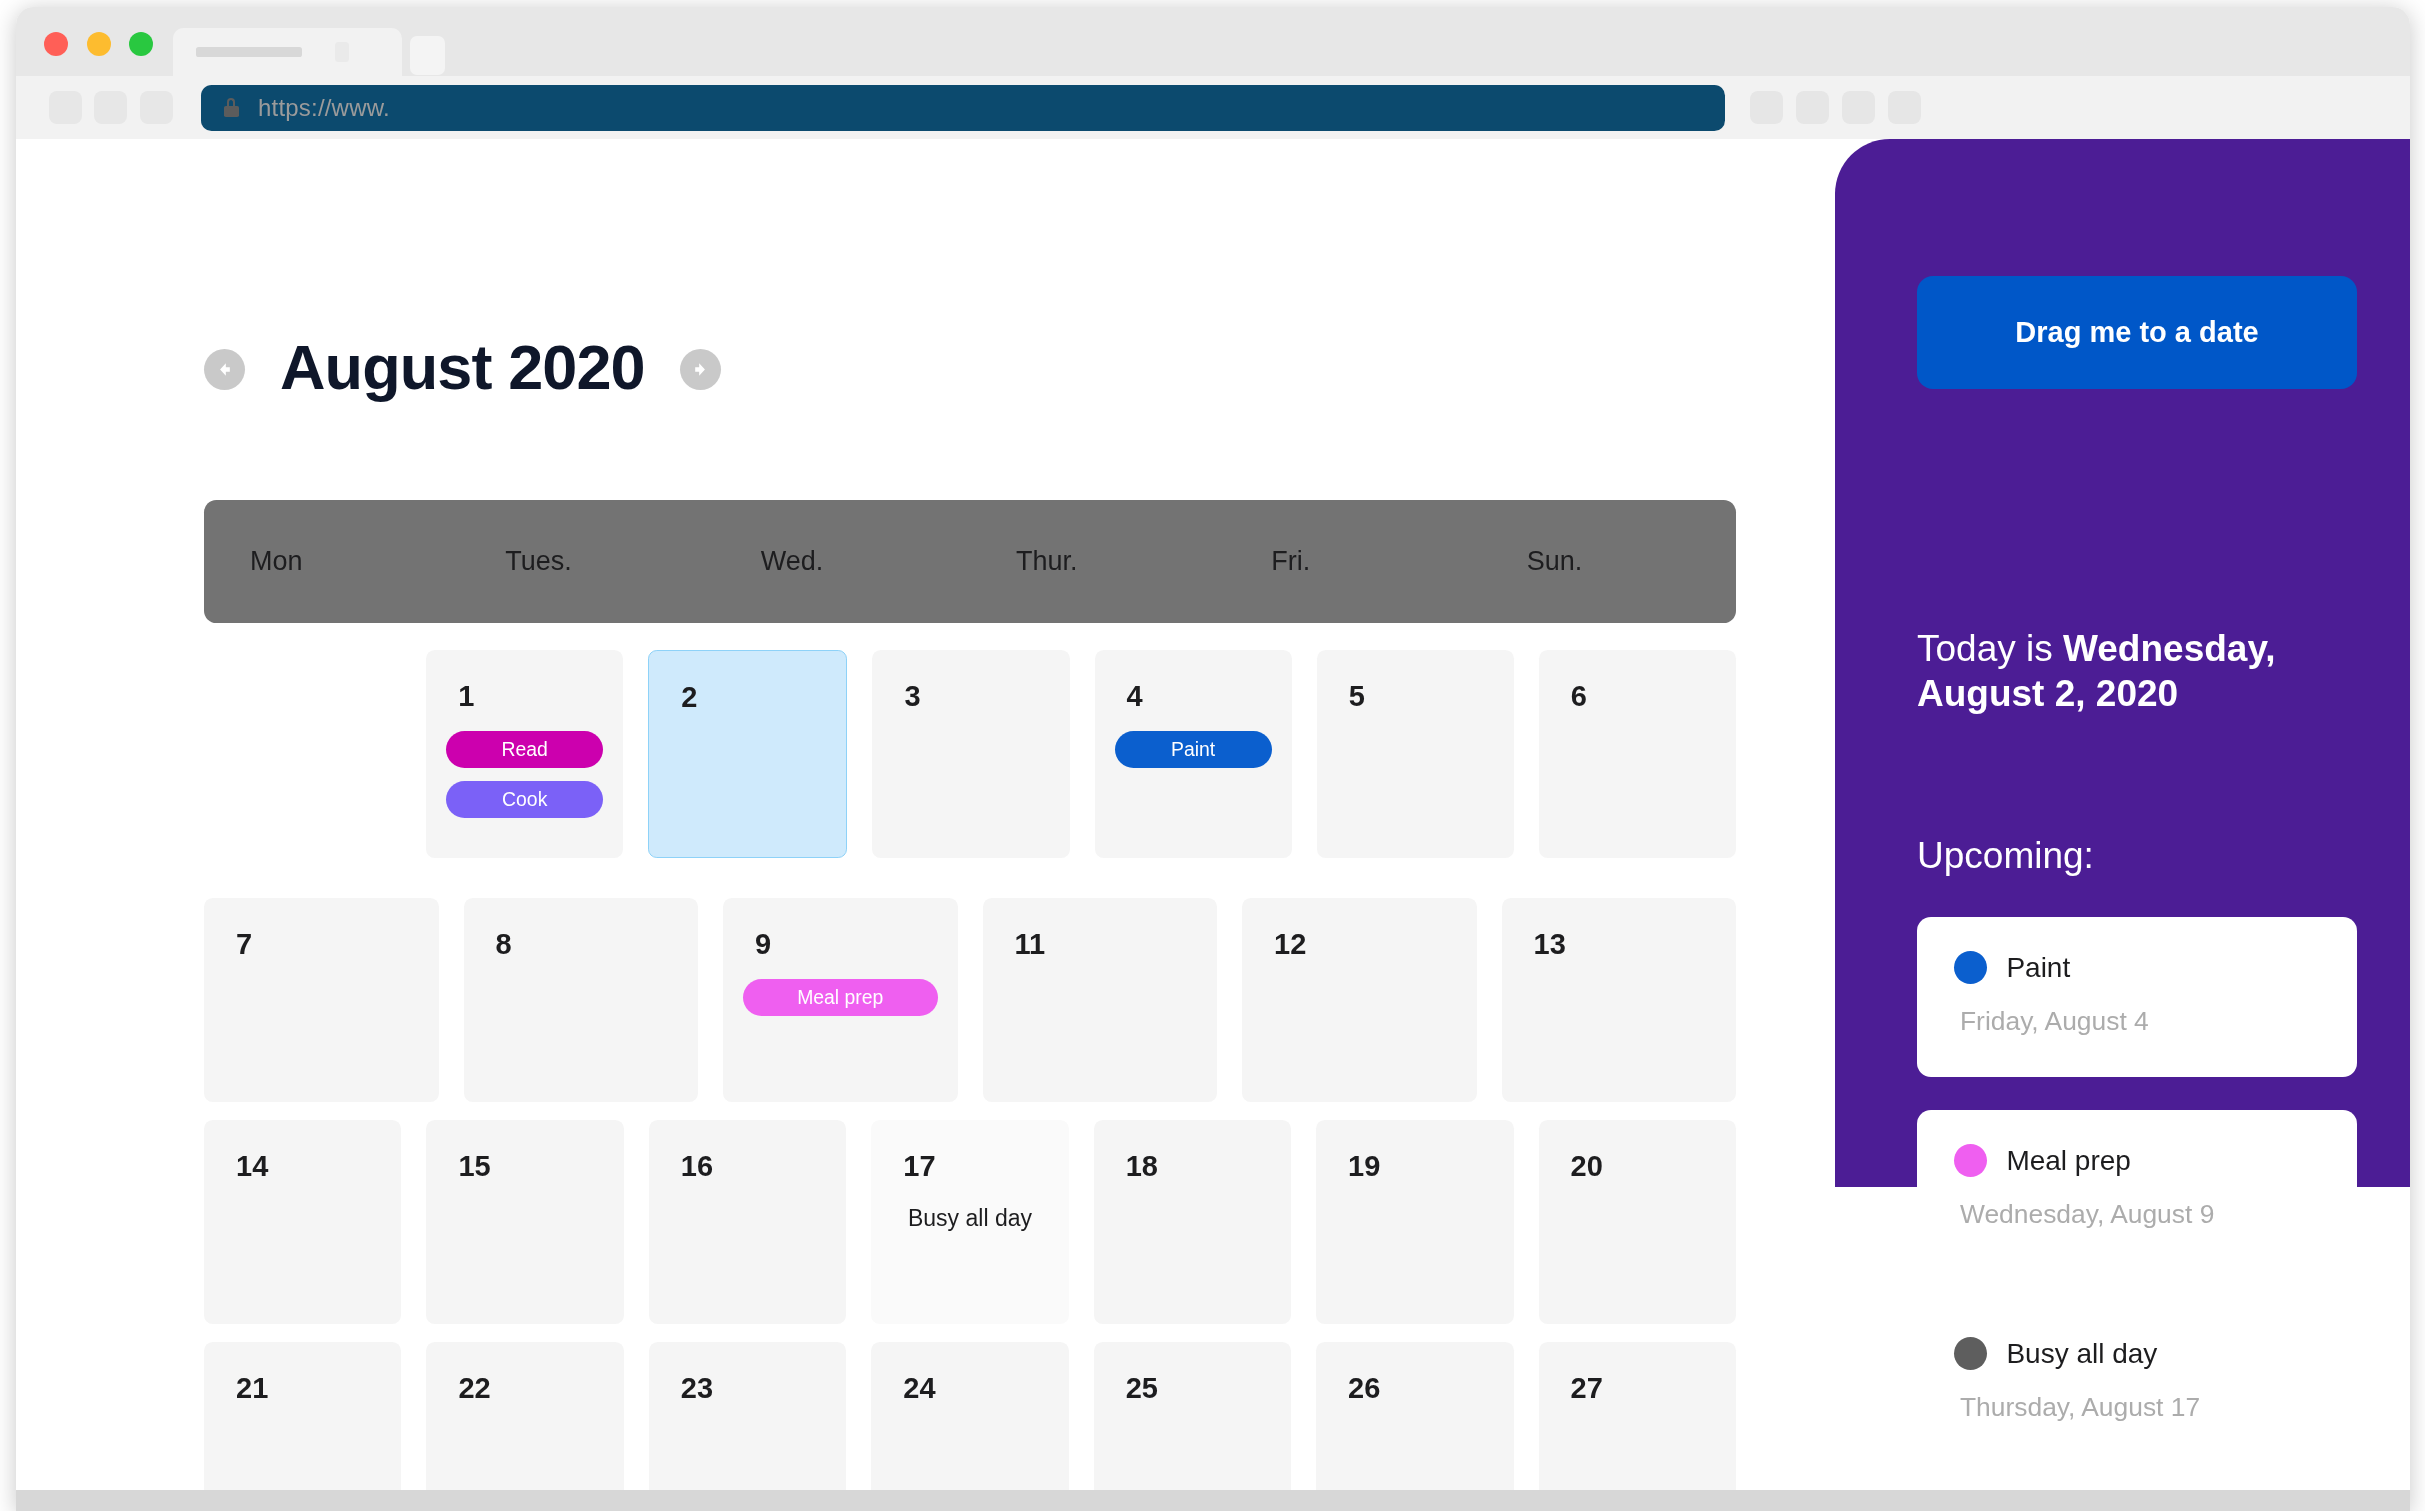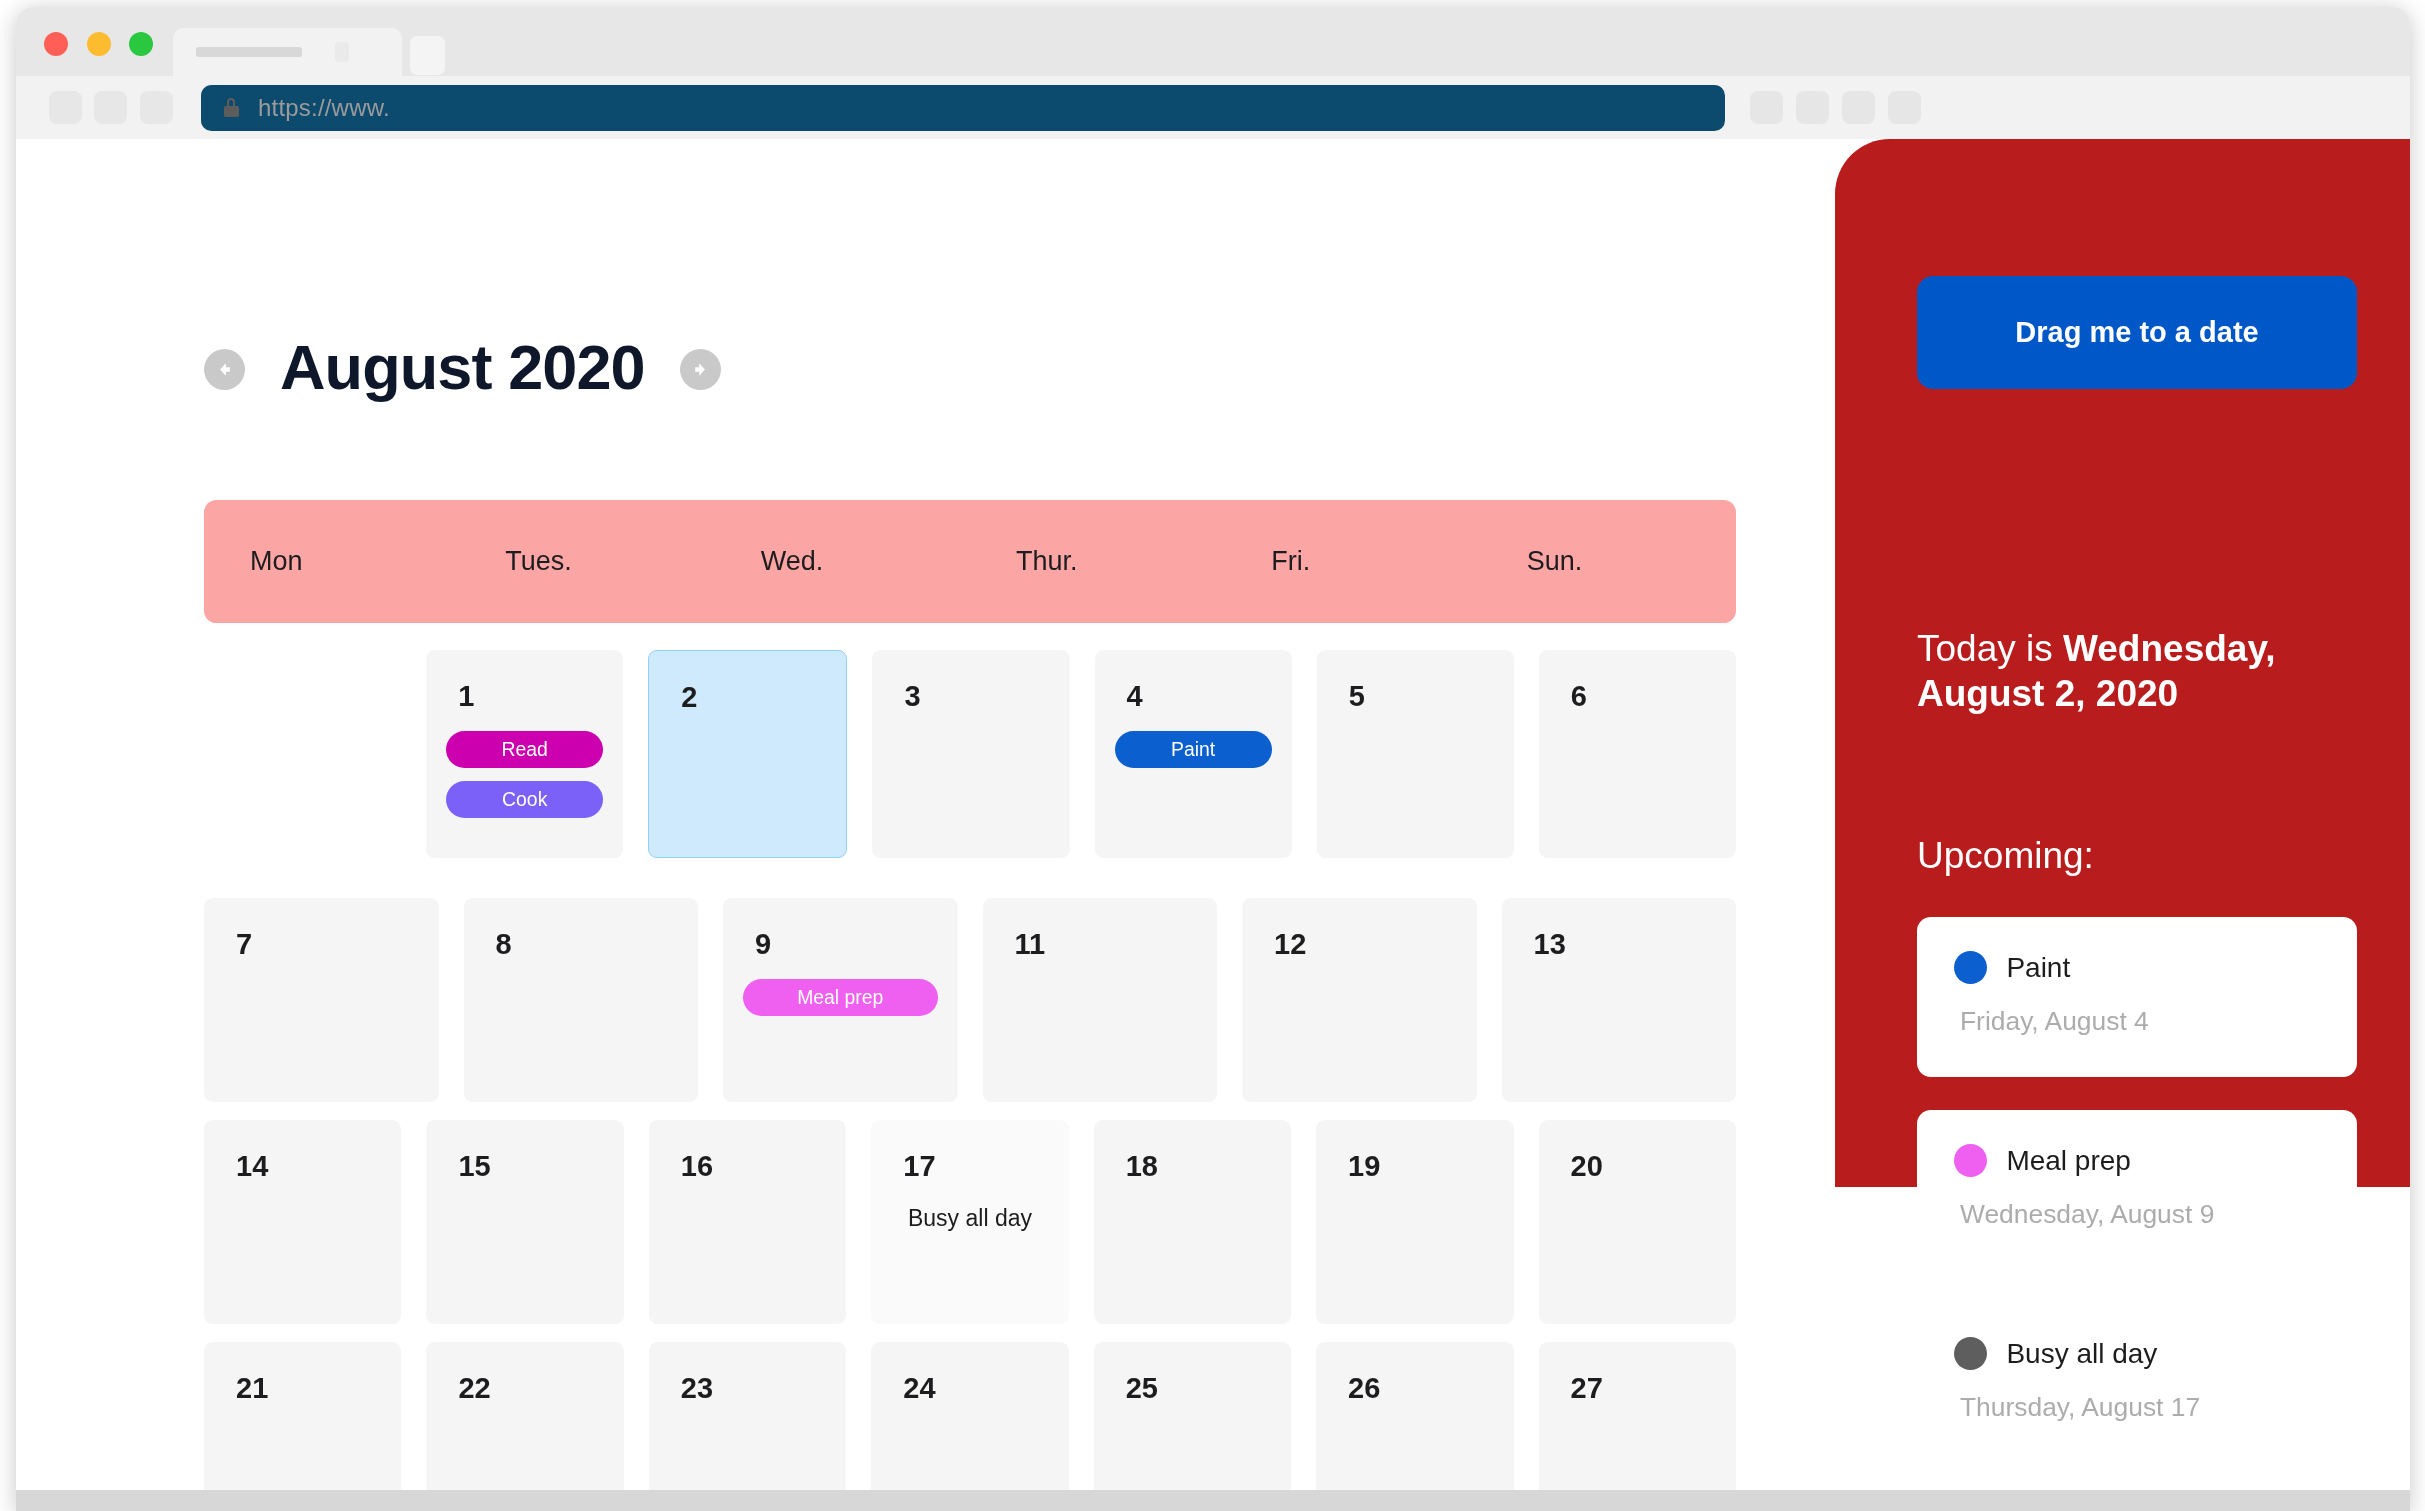--- a/index.html
+++ b/index.html
@@ -127,21 +127,21 @@
     font-size: 63px; font-weight: bold;
     color: #0f172a; letter-spacing: -0.9px;
     margin: 0 35px 4px 35px;
     white-space: nowrap;
   }
 
   #weekday-bar {
     position: absolute;
     left: 188px; top: 361px;
     width: 1532px; height: 123px;
-    background: #fca5a5;
+    background: #737373;
     border-radius: 12.3px;
     display: flex;
   }
   .weekday-cell {
     flex: 1 1 0;
     display: flex; align-items: center;
     padding-left: 46px;
     font-size: 27px;
     color: #1d1d1f;
   }
@@ -190,21 +190,21 @@
     text-align: center;
     font-size: 23px;
     color: #1d1d1f;
   }
 
   
   #side-panel {
     position: absolute;
     left: 1819px; top: 0;
     width: 575px; height: 1048px;
-    background: #b91c1c;
+    background: #4c1d95;
     border-top-left-radius: 55px;
   }
   #drag-button {
     position: absolute;
     left: 82px; top: 137px;
     width: 440px; height: 113px;
     background: #0057c8;
     border-radius: 16px;
     display: flex; align-items: center; justify-content: center;
     font-size: 29px; font-weight: bold; color: #ffffff;

